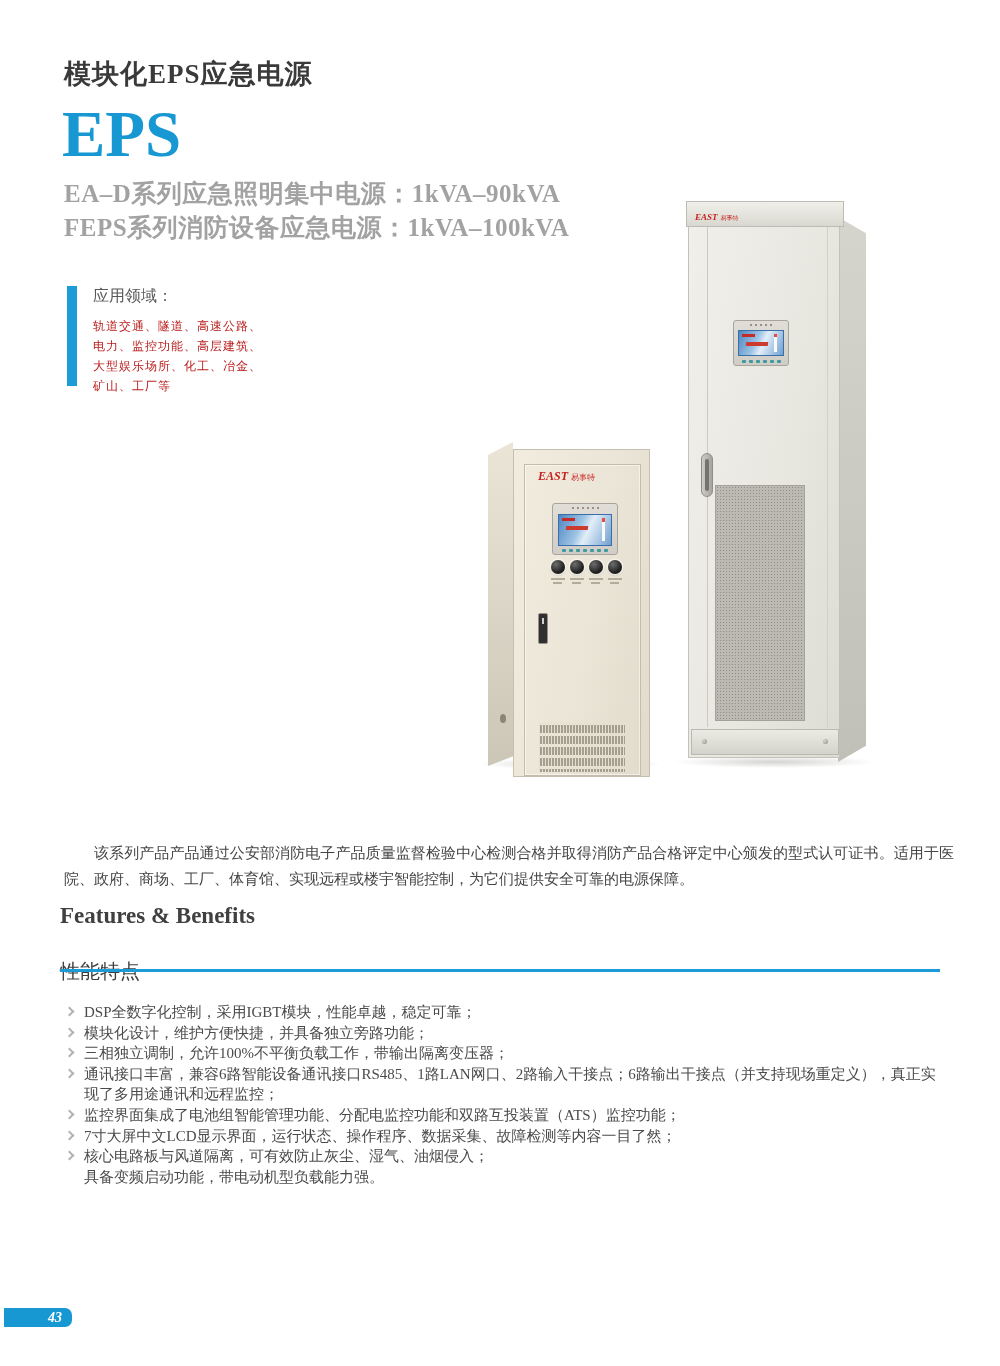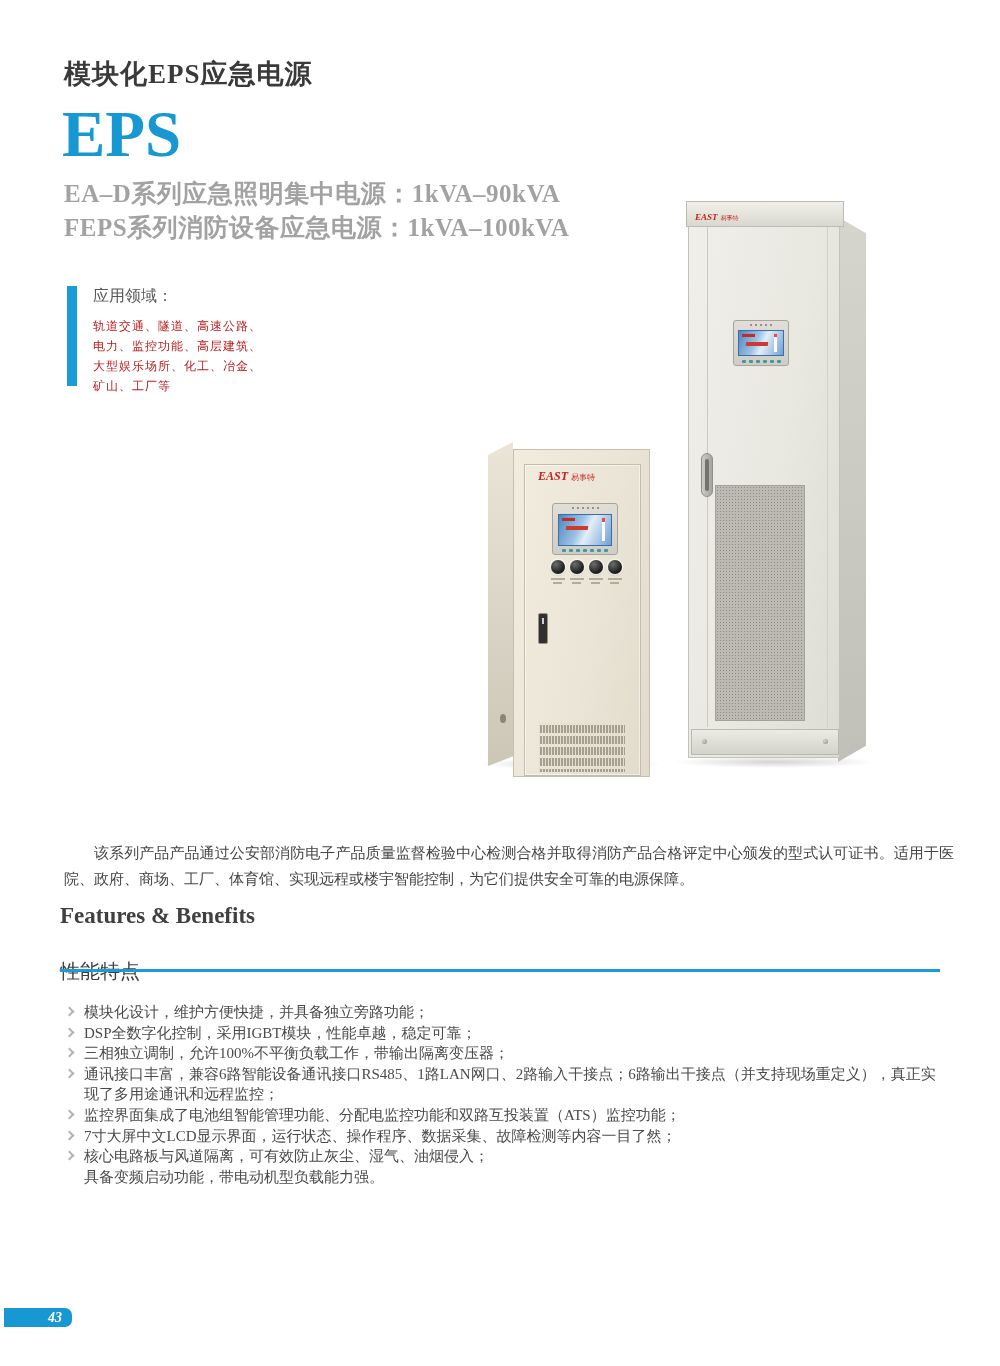--- a/index.html
+++ b/index.html
@@ -253,27 +253,27 @@
 
   <div class="fb-en">Features &amp; Benefits</div>
   <div class="fb-cn">性能特点</div>
   <div class="fb-rule"></div>
 
   <div class="features">
     <div class="feat">
       <span class="bullet">
           <i class="chev"></i>
         </span>
+      <span class="ftext">DSP全数字化控制，采用IGBT模块，性能卓越，稳定可靠；</span>
+    </div>
+    <div class="feat">
+      <span class="bullet">
+          <i class="chev"></i>
+        </span>
       <span class="ftext">模块化设计，维护方便快捷，并具备独立旁路功能；</span>
-    </div>
-    <div class="feat">
-      <span class="bullet">
-          <i class="chev"></i>
-        </span>
-      <span class="ftext">DSP全数字化控制，采用IGBT模块，性能卓越，稳定可靠；</span>
     </div>
     <div class="feat">
       <span class="bullet">
           <i class="chev"></i>
         </span>
       <span class="ftext">三相独立调制，允许100%不平衡负载工作，带输出隔离变压器；</span>
     </div>
     <div class="feat">
       <span class="bullet">
           <i class="chev"></i>

